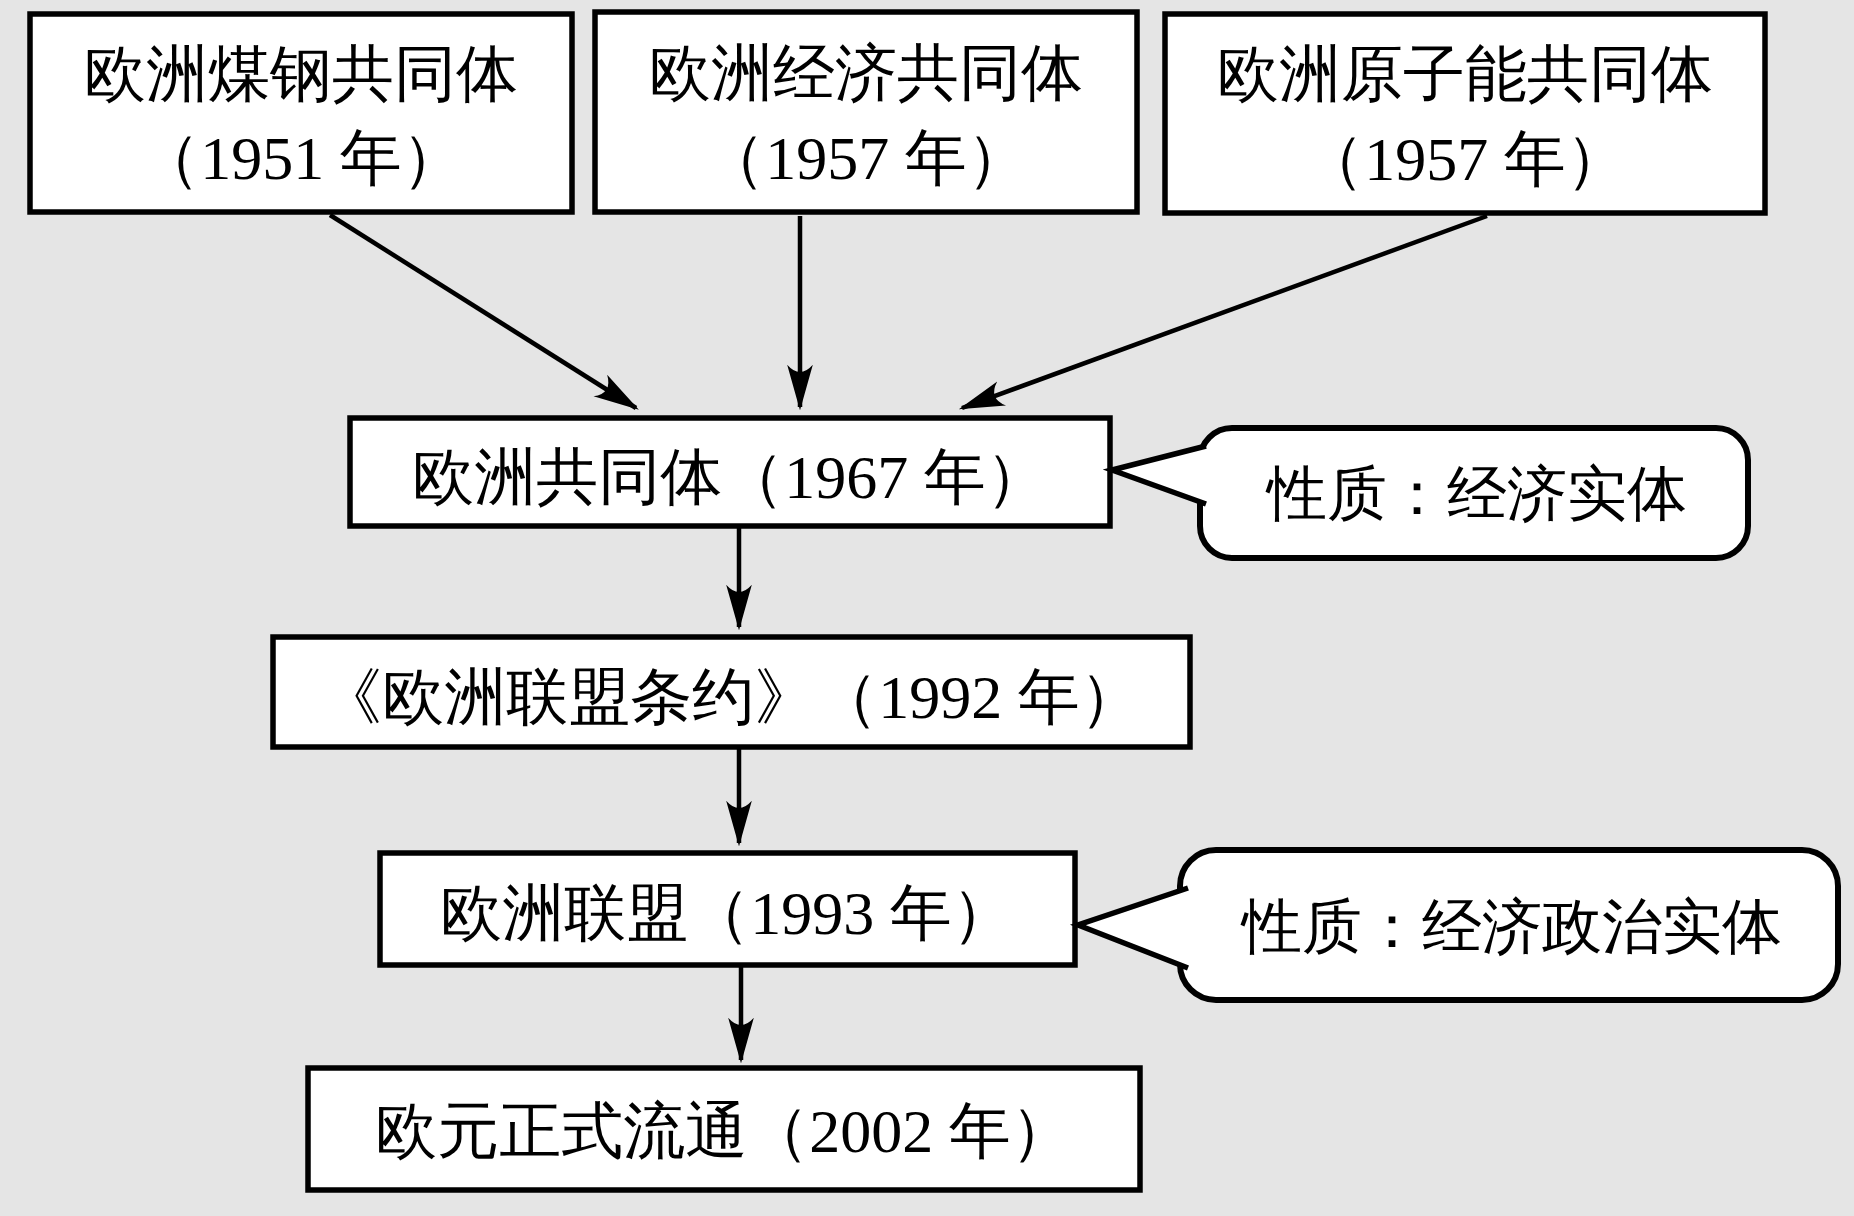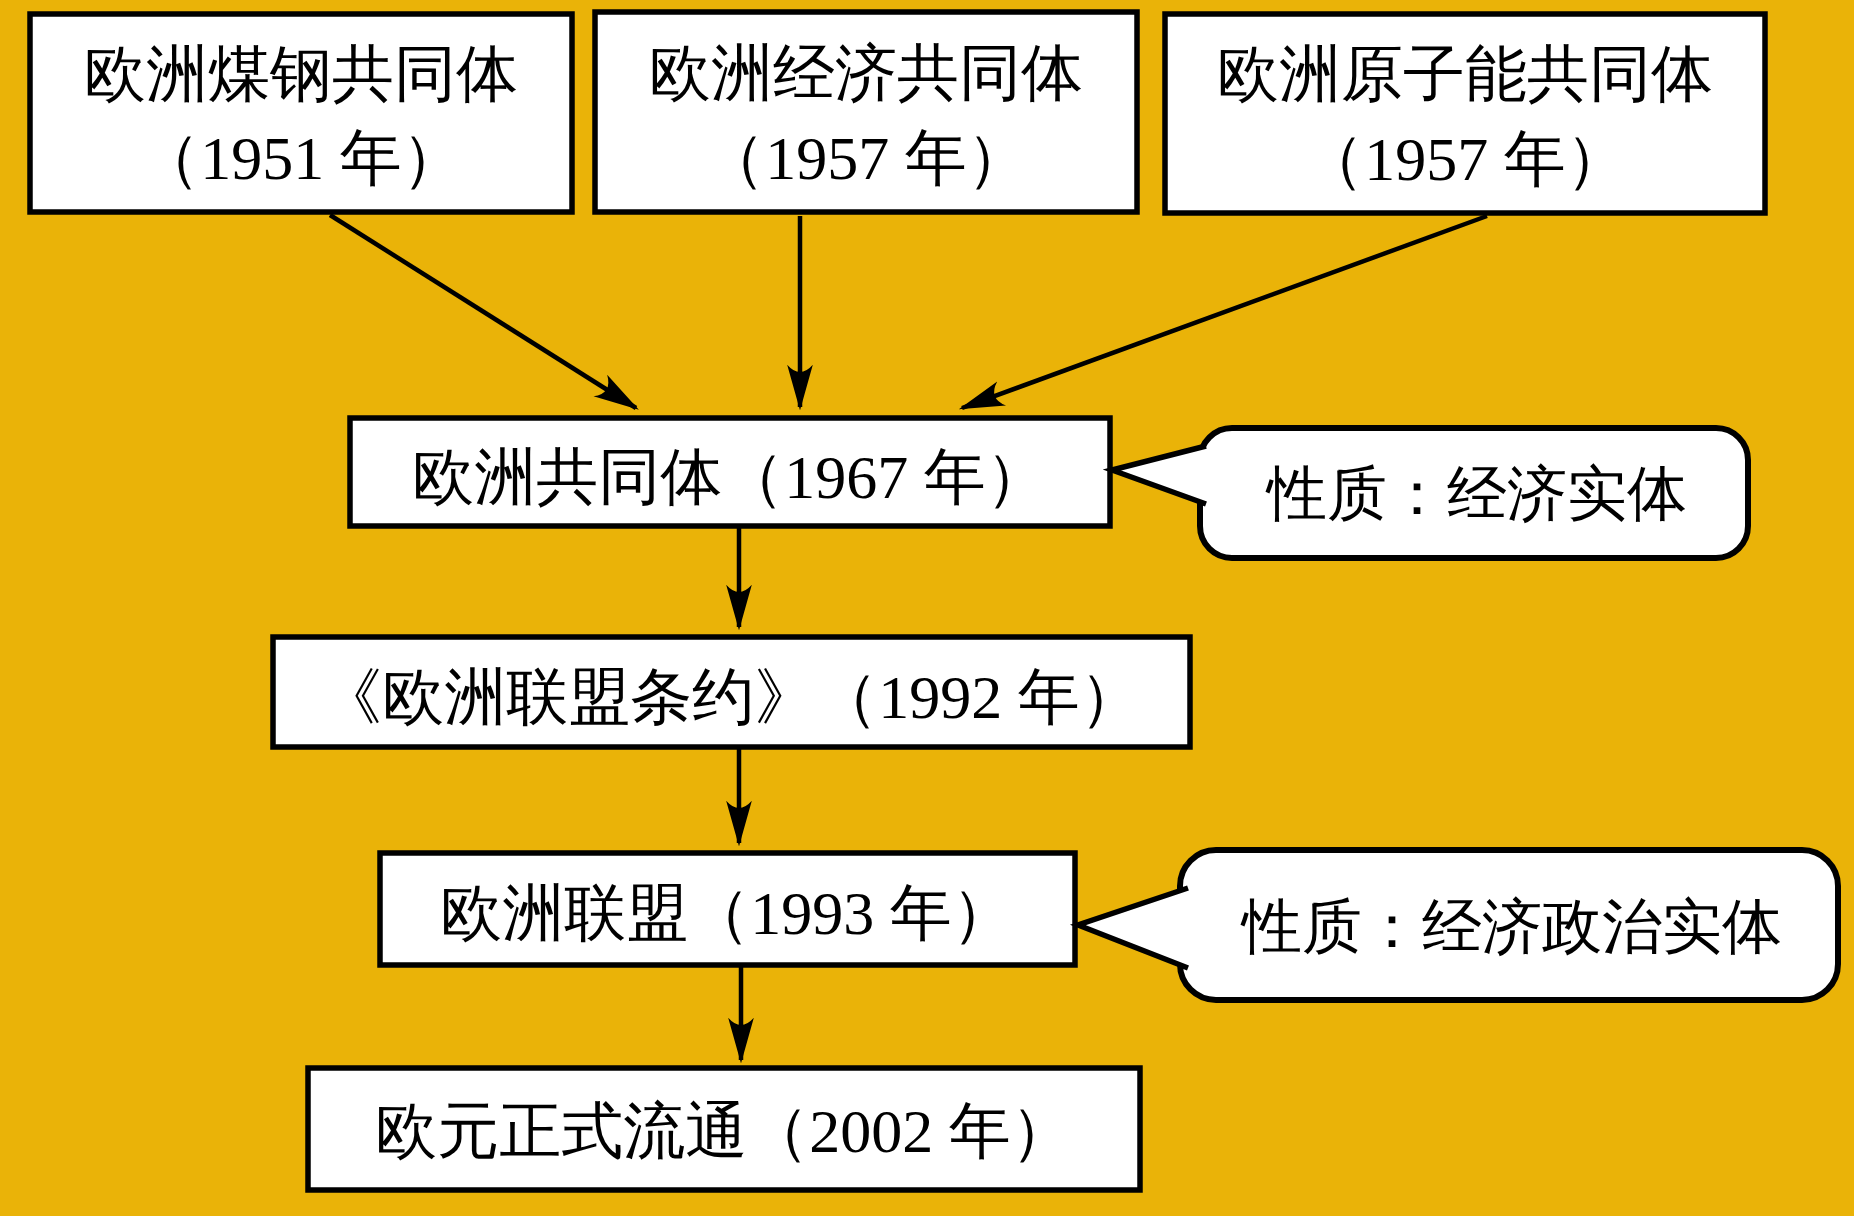--- a/index.html
+++ b/index.html
@@ -4,21 +4,21 @@
 <style>
   html, body {
     margin: 0;
     padding: 0;
     background: #ffffff;
   }
   #canvas {
     position: relative;
     width: 1854px;
     height: 1216px;
-    background: #eab308;
+    background: #e5e5e5;
     overflow: hidden;
     text-decoration: underline;
   }
   svg {
     display: block;
   }
   .box {
     fill: #ffffff;
     stroke: #000000;
     stroke-width: 5.5;

